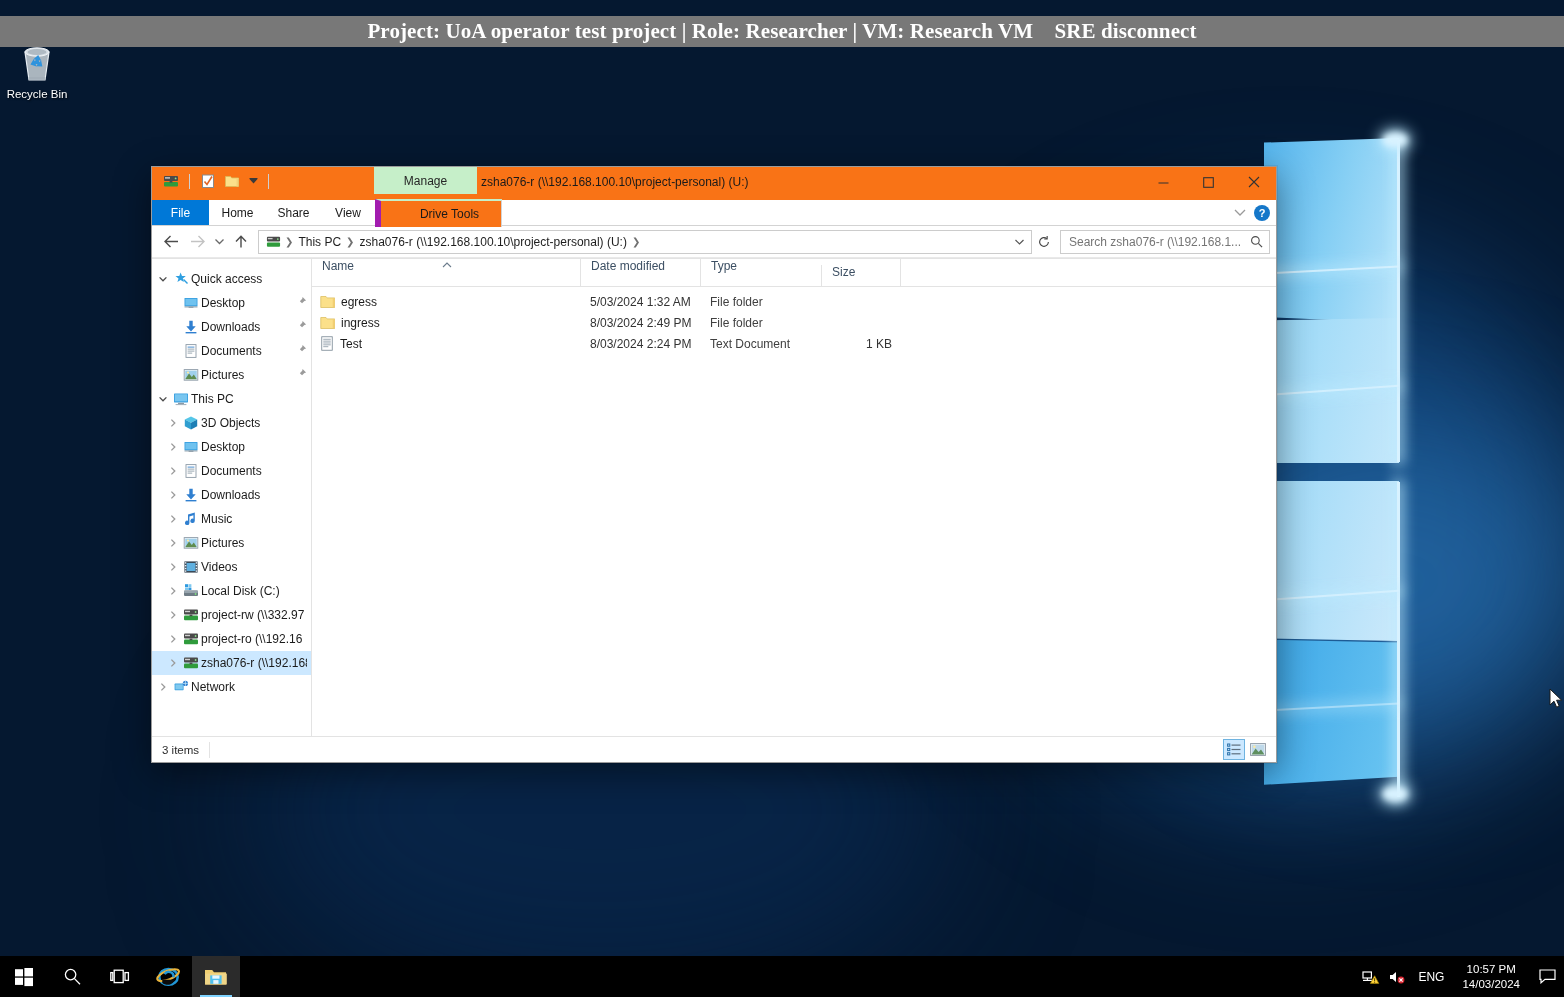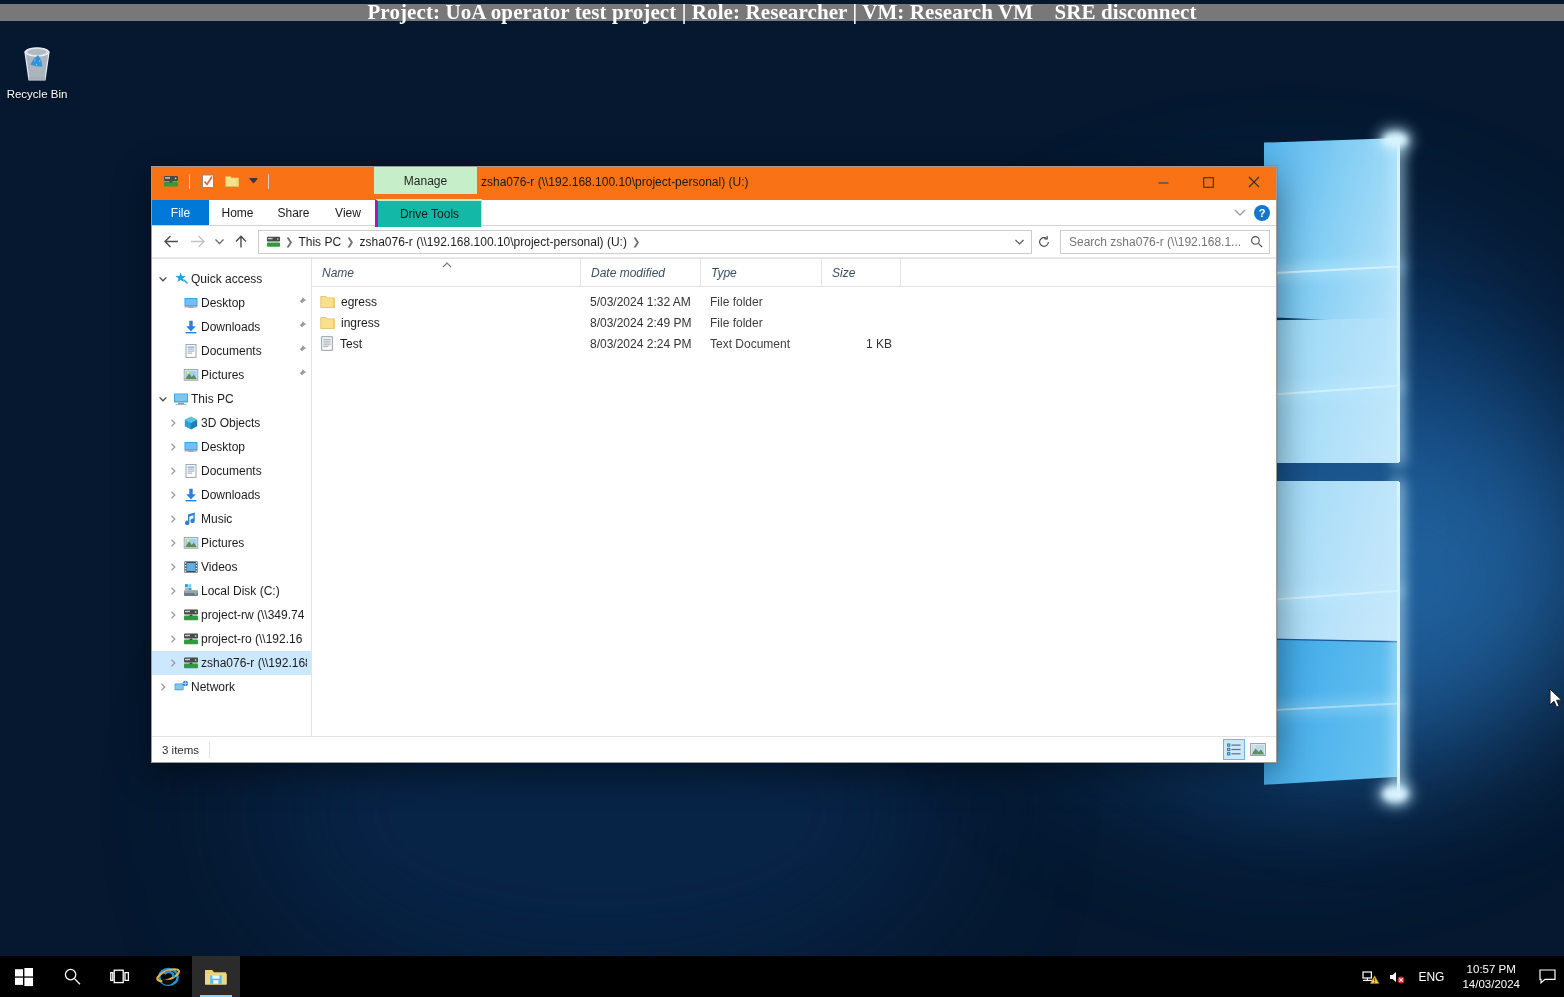--- a/index.html
+++ b/index.html
@@ -39,21 +39,21 @@
     background: linear-gradient(100deg, #0f7fd4 0%, #3aa7e8 30%, #8fd3f5 62%, #cbe9fb 100%);
     box-shadow: 0 0 28px 6px rgba(120,200,255,0.55);
   }
   .pane-edge {
     position: absolute; background: #d8f2ff;
     box-shadow: 0 0 14px 3px rgba(190,235,255,0.9);
   }
 
   
   #banner {
-    position: absolute; left: 0; top: 4px; width: 1564px; height: 17px;
+    position: absolute; left: 0; top: 16px; width: 1564px; height: 31px;
     background: #787878;
     display: flex; align-items: center; justify-content: center;
     z-index: 60;
   }
   #banner-text {
     font-family: "Liberation Serif", serif;
     font-weight: bold;
     font-size: 21px;
     color: #ffffff;
     letter-spacing: 0.1px;
@@ -129,24 +129,24 @@
     display: flex; align-items: center; justify-content: center;
     font-size: 12px; color: #1a1a1a; height: 25px;
   }
   #rtab-file {
     width: 57px; background: #0078d7; color: #ffffff;
   }
   #rtab-home { width: 57px; }
   #rtab-share { width: 55px; }
   #rtab-view { width: 54px; }
   #rtab-drive {
-    width: 103px; background: #14b8a6;
-    border-left: 3px solid #a21caf; border-right: 1px solid #d3d3d3;
+    width: 103px; background: #f97316;
+    border-left: 6px solid #a21caf; border-right: 1px solid #d3d3d3;
     border-top: 2px solid #c6efc9;
-    position: relative; top: -1px; height: 26px;
+    position: relative; top: -1px; height: 26px; padding-left: 17px;
   }
   #ribbon-right {
     position: absolute; right: 6px; top: 0; height: 25px;
     display: flex; align-items: center; gap: 8px;
   }
   .help-circle {
     width: 16px; height: 16px; border-radius: 50%;
     background: #1577c9; color: #fff; font-size: 11px; font-weight: bold;
     display:flex; align-items:center; justify-content:center;
   }
@@ -206,28 +206,28 @@
   .lvl1 { padding-left: 12px; }
   .lvl1 .nav-chev { width: 17px; }
 
   
   #listpane { flex: 1; display: flex; flex-direction: column; min-width: 0; background: #ffffff;}
   #colheaders {
     height: 27px; flex: 0 0 auto; display: flex; align-items: stretch;
     border-bottom: 1px solid #e3e3e3; background: #ffffff; position: relative;
   }
   .colh {
-    display: flex; align-items: center; font-size: 12px; color: #3c4f63;
-    padding-left: 10px; position: relative; box-sizing: border-box; font-style: italic;
+    display: flex; align-items: flex-start; font-size: 12px; color: #3c4f63;
+    padding-left: 10px; position: relative; box-sizing: border-box;
   }
   .colh + .colh { border-left: 1px solid #e3e3e3; }
   .colh.c-name { width: 268px; flex: 0 0 268px; }
   .colh.c-date { width: 120px; flex: 0 0 120px; }
   .colh.c-type { width: 121px; flex: 0 0 121px; }
-  .colh.c-size { width: 79px; flex: 0 0 79px; }
+  .colh.c-size { width: 79px; flex: 0 0 79px; margin-top: 6px; }
   .colh.c-rest { flex: 1; border-left: 1px solid #e3e3e3; }
   #sort-caret {
     position: absolute; left: 130px; top: 1px; font-size: 9px; color: #6b7c8c;
   }
   .row {
     height: 21px; display: flex; align-items: center; font-size: 12px; color: #1b1b1b;
   }
   .cell { box-sizing: border-box; padding-left: 10px; display: flex; align-items: center; }
   .cell.c-name { width: 268px; flex: 0 0 268px; gap: 6px; padding-left: 8px;}
   .cell.c-date { width: 120px; flex: 0 0 120px; color: #333; }
@@ -697,21 +697,21 @@
           </span>
           <span class="nav-icon">
             <svg width="16" height="16" viewBox="0 0 16 16">
               <rect x="1" y="2.6" width="14" height="5" rx="1" fill="#4a4a4a"></rect>
               <rect x="2" y="3.8" width="5" height="1.4" fill="#cfcfcf"></rect>
               <circle cx="12.6" cy="5" r="0.9" fill="#8de08d"></circle>
               <rect x="1" y="8.6" width="14" height="4.6" rx="1" fill="#2f9b3c"></rect>
               <rect x="6.6" y="7.6" width="2.8" height="1.6" fill="#4a4a4a"></rect>
             </svg>
           </span>
-          <span class="nav-label">project-rw (\\349.74</span>
+          <span class="nav-label">project-rw (\\332.97</span>
         </div>
         <div class="nav-item lvl1">
           <span class="nav-chev">
             <svg width="10" height="10" viewBox="0 0 10 10">
               <path d="M3.4 1.6 L6.8 5 L3.4 8.4" fill="none" stroke="#9a9a9a" stroke-width="1.3"></path>
             </svg>
           </span>
           <span class="nav-icon">
             <svg width="16" height="16" viewBox="0 0 16 16">
               <rect x="1" y="2.6" width="14" height="5" rx="1" fill="#4a4a4a"></rect>

